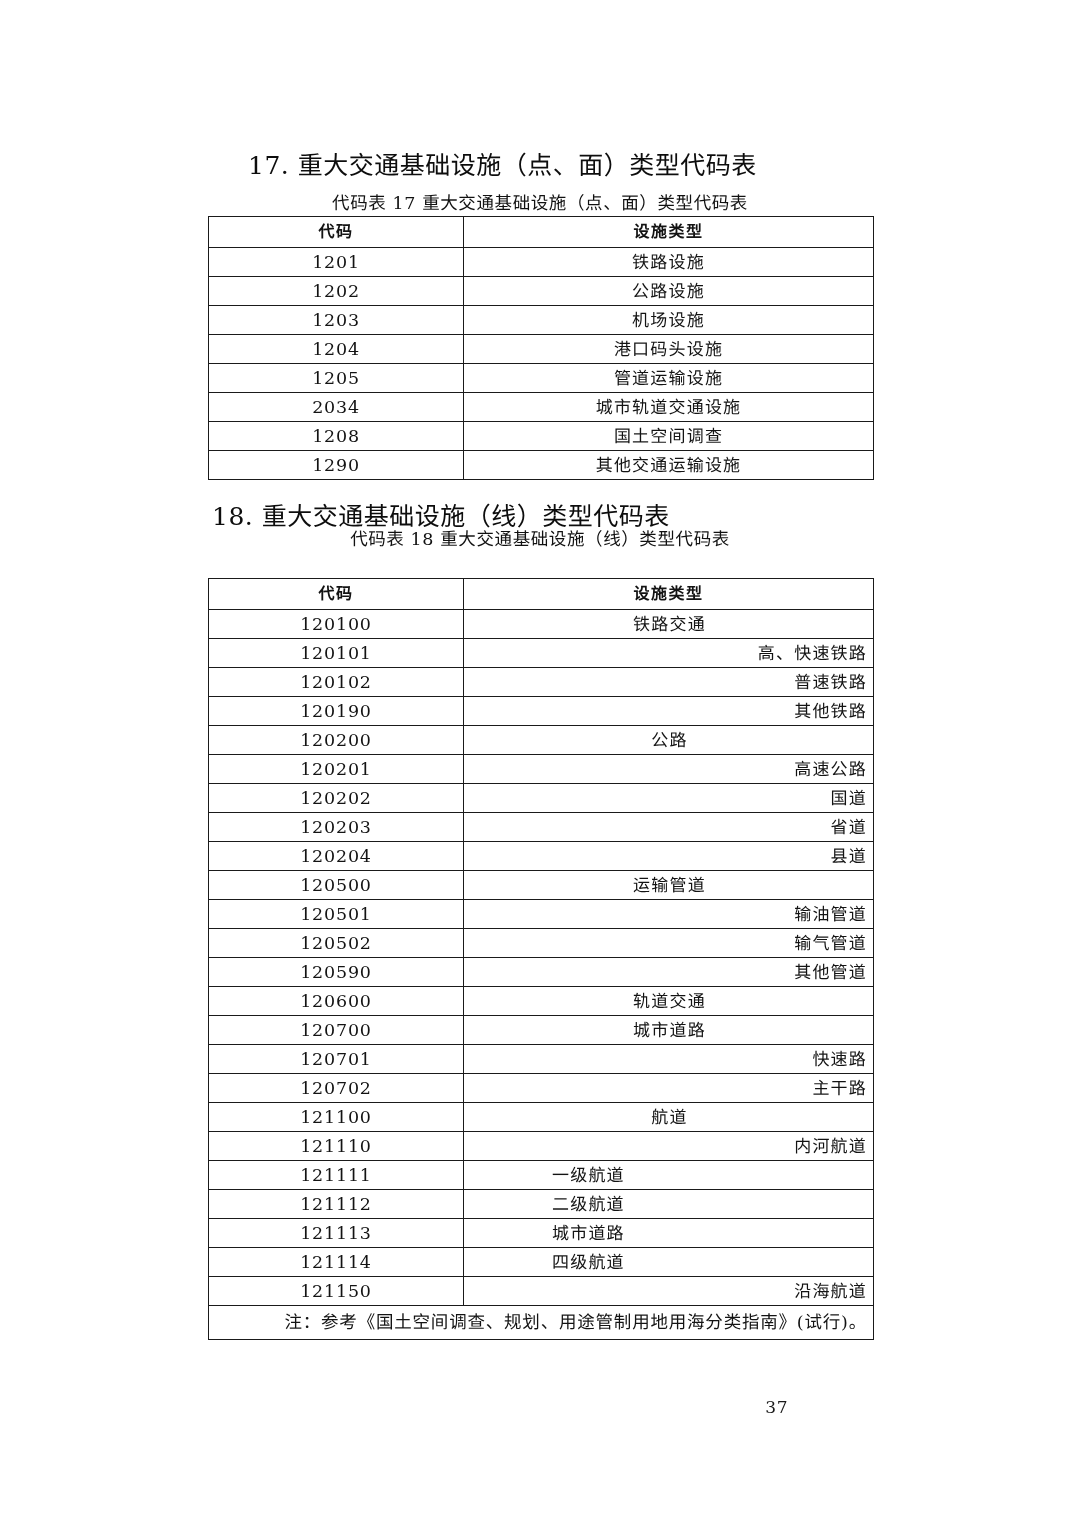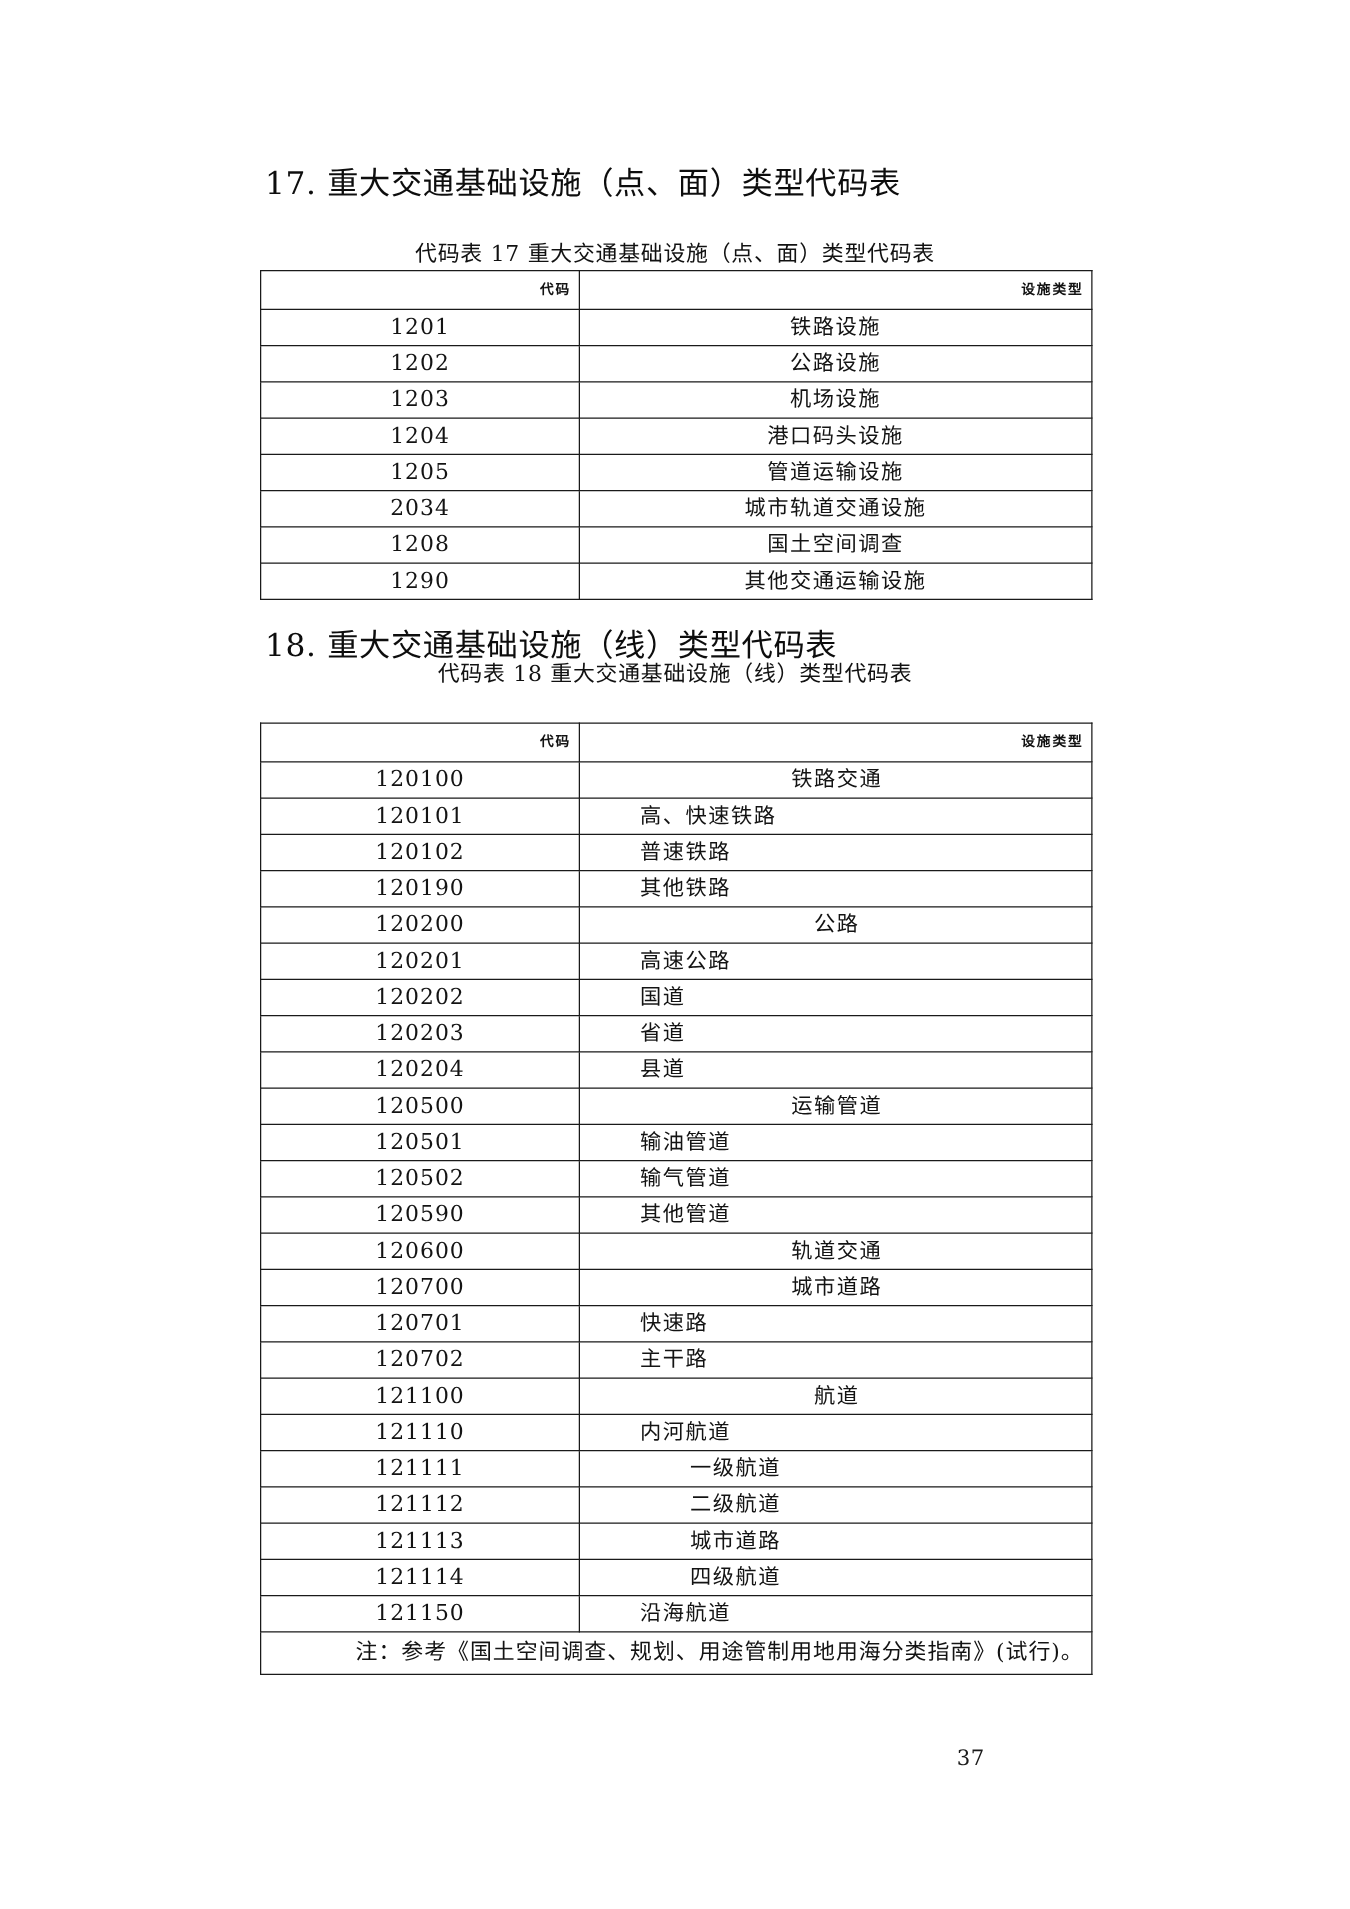--- a/index.html
+++ b/index.html
@@ -29,21 +29,21 @@
   .section-heading {
     position: absolute;
     left: 212px;
     font-size: 25px;
     font-weight: 500;
     letter-spacing: 0.5px;
     color: #0d0d0d;
     white-space: nowrap;
     line-height: 1.1;
   }
-  #heading-17 { top: 133px; }
+  #heading-17 { top: 152px; margin-left: 36px; }
   #heading-18 { top: 503px; }
 
   
   .table-caption {
     position: absolute;
     width: 1080px;
     left: 0;
     text-align: center;
     font-size: 17.5px;
     letter-spacing: 0.6px;
@@ -75,23 +75,23 @@
     padding: 0 6px;
     font-size: 17px;
     color: #131313;
     line-height: 28px;
     vertical-align: middle;
     box-sizing: border-box;
   }
 
   .code-table th {
     font-weight: 700;
-    text-align: right;
+    text-align: center;
     letter-spacing: 1.5px;
-    font-size: 11px;
+    font-size: 16px;
     height: 31px;
   }
 
   td.cell-code {
     text-align: center;
     font-family: "DejaVu Serif", "Liberation Serif", serif;
     letter-spacing: 0.8px;
     font-size: 17.5px;
   }
 
@@ -99,21 +99,21 @@
     text-align: center;
     letter-spacing: 1.2px;
   }
 
   
   td.cell-type.lvl-1 {
     text-align: center;
     padding-left: 8px;
   }
   td.cell-type.lvl-2 {
-    text-align: left;
+    text-align: right;
     padding-left: 48px;
   }
   td.cell-type.lvl-3 {
     text-align: left;
     padding-left: 88px;
   }
 
   td.table-note {
     text-align: right;
     padding-left: 12px;

